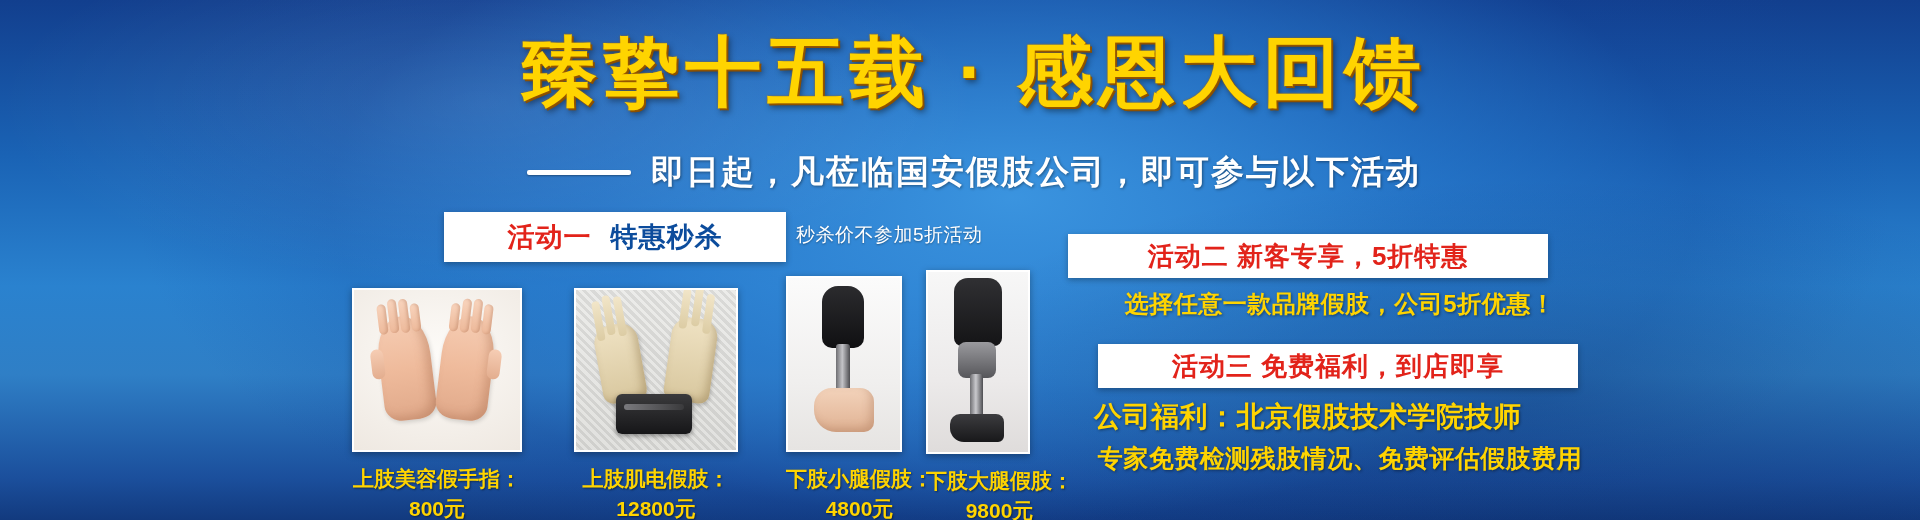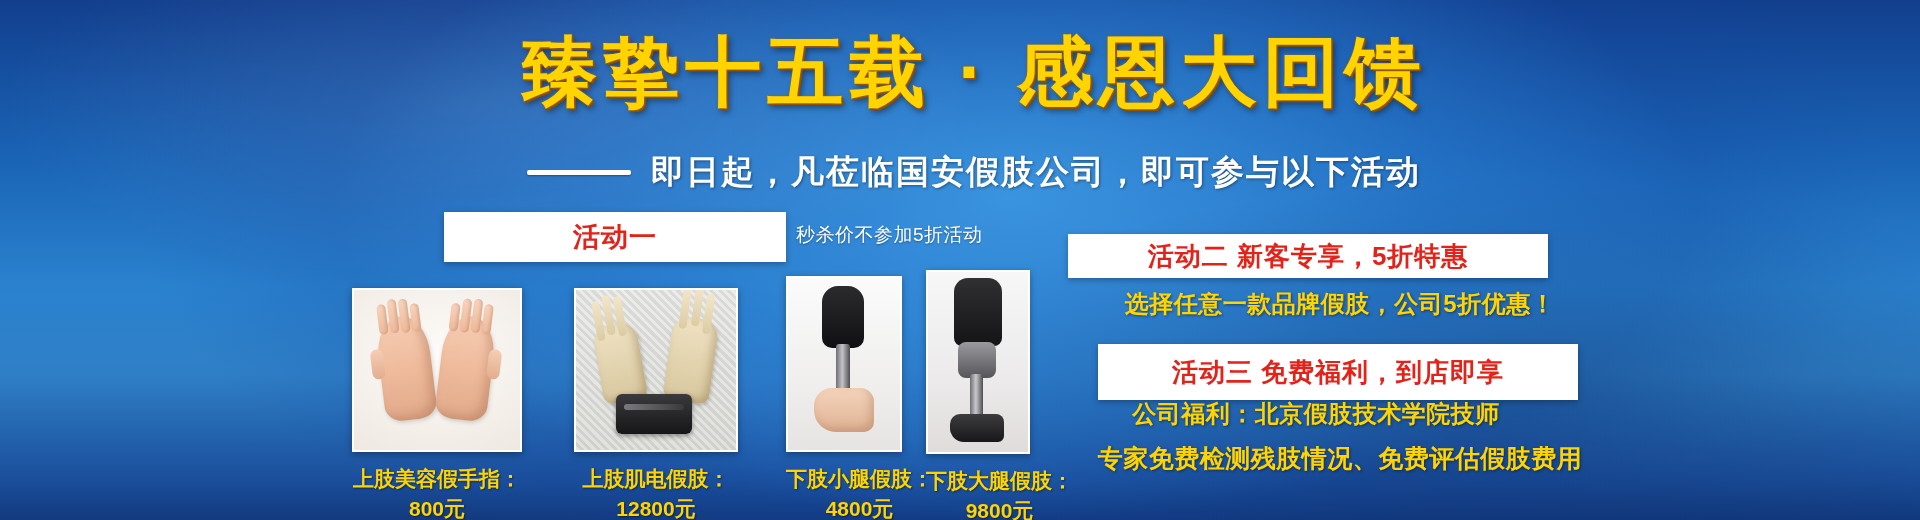--- a/index.html
+++ b/index.html
@@ -259,21 +259,21 @@
   .act2-box, .act3-box {
     position: absolute;
     background: #ffffff;
     box-shadow: 0 2px 6px rgba(0,0,0,0.3);
     display: flex;
     align-items: center;
     justify-content: center;
     white-space: nowrap;
   }
   .act2-box { left: 1068px; top: 234px; width: 480px; height: 44px; }
-  .act3-box { left: 1098px; top: 344px; width: 480px; height: 56px; }
+  .act3-box { left: 1098px; top: 344px; width: 480px; height: 44px; }
   .act2-box .t, .act3-box .t {
     color: #e2231a;
     font-size: 26px;
     font-weight: bold;
     letter-spacing: 1px;
   }
   .act2-sub {
     position: absolute;
     left: 1094px;
     top: 288px;
@@ -281,26 +281,26 @@
     text-align: center;
     color: #ffd400;
     font-size: 24px;
     font-weight: bold;
     letter-spacing: 0.5px;
     white-space: nowrap;
     text-shadow: 1px 1px 3px rgba(0,0,0,0.45);
   }
   .act3-sub1 {
     position: absolute;
-    left: 1070px;
+    left: 1094px;
     top: 398px;
     width: 492px;
-    text-align: center;
+    text-align: left;
     color: #ffd400;
-    font-size: 24px;
+    font-size: 28px;
     font-weight: bold;
     letter-spacing: 0.5px;
     white-space: nowrap;
     text-shadow: 1px 1px 3px rgba(0,0,0,0.45);
   }
   .act3-sub2 {
     position: absolute;
     left: 1060px;
     top: 442px;
     width: 560px;
@@ -320,20 +320,21 @@
 
   <div class="headline">臻挚十五载 · 感恩大回馈</div>
 
   <div class="subline">
     <span class="rule"></span>
     <span class="txt">即日起，凡莅临国安假肢公司，即可参与以下活动</span>
   </div>
 
   <div class="act1-box">
     <span class="t1">活动一</span>
+    <span class="t2">特惠秒杀</span>
   </div>
   <div class="act1-note">秒杀价不参加5折活动</div>
 
   <div class="product p1">
     <div class="frame">
       <div class="hand l">
         <span class="fing" style="left:4px;top:-14px;height:30px;"></span>
         <span class="fing" style="left:15px;top:-18px;"></span>
         <span class="fing" style="left:26px;top:-17px;"></span>
         <span class="fing" style="left:37px;top:-11px;height:28px;"></span>

